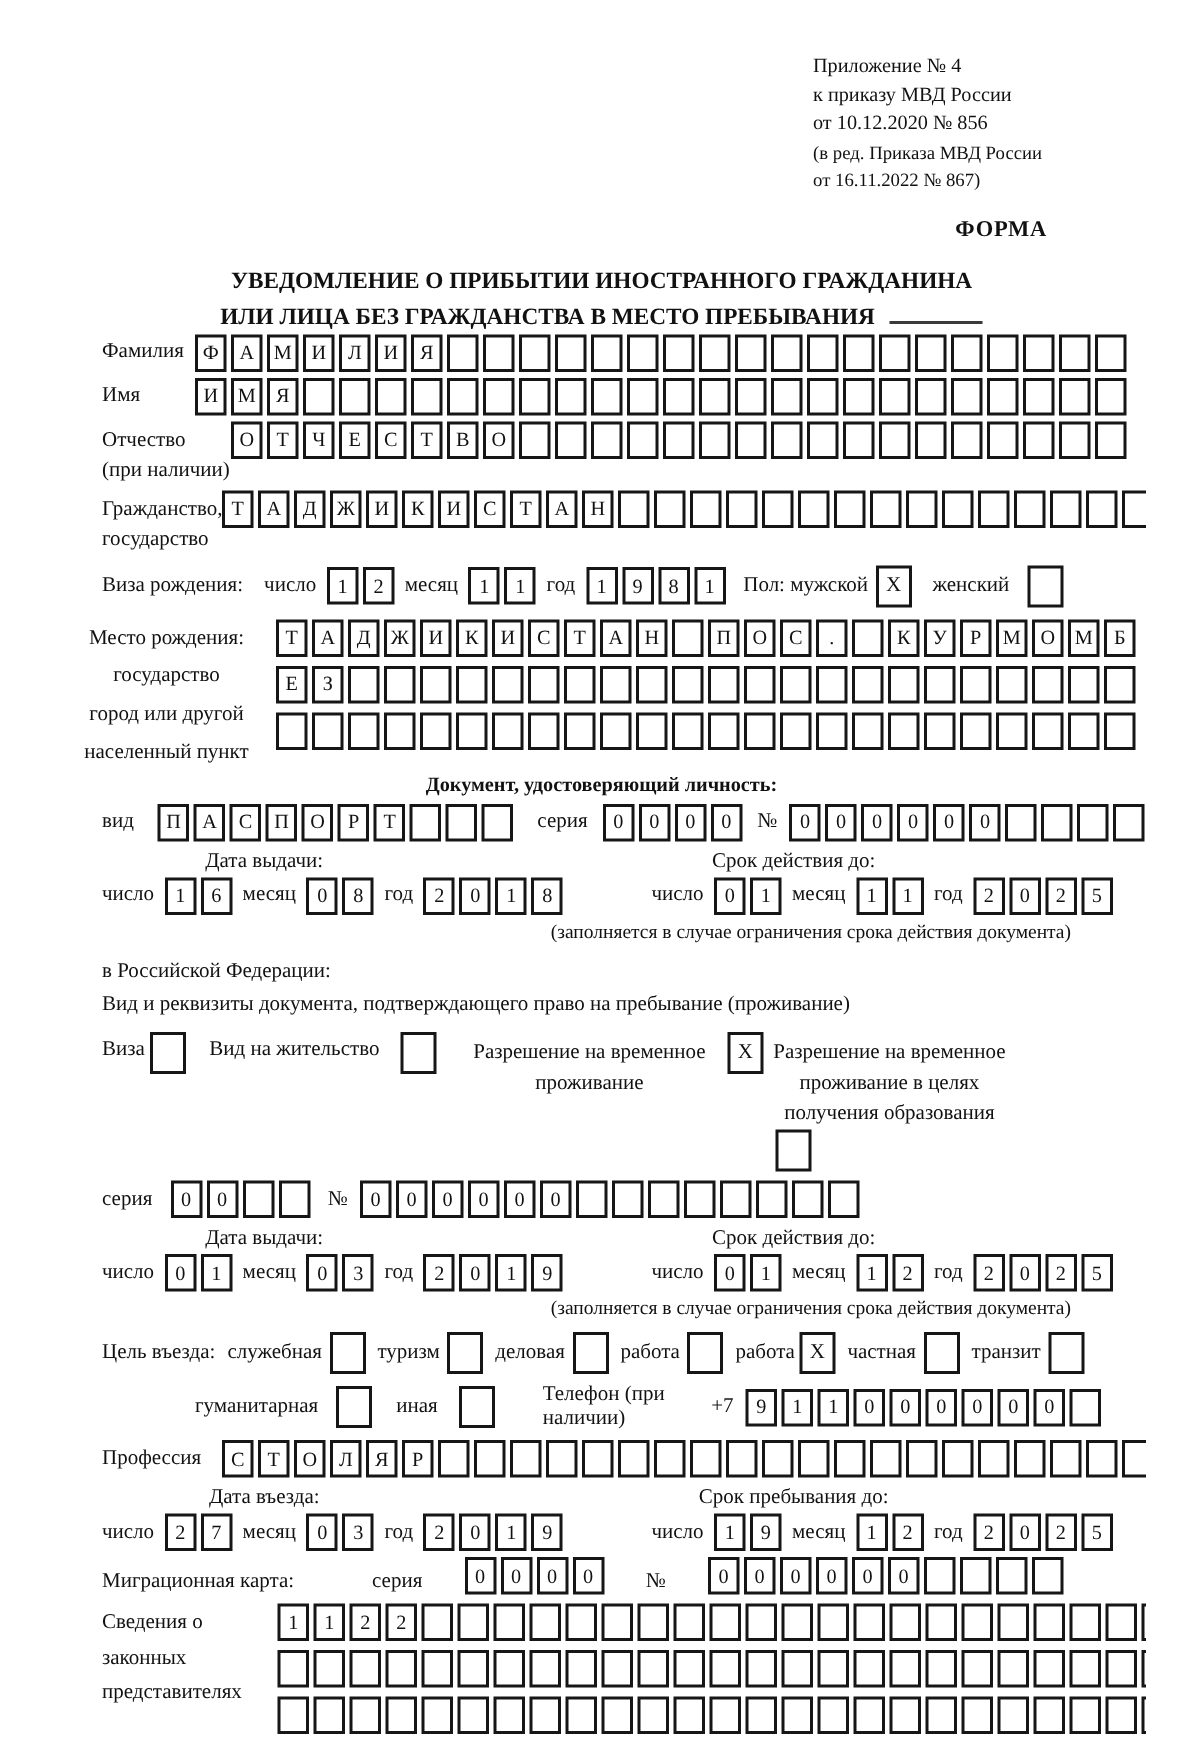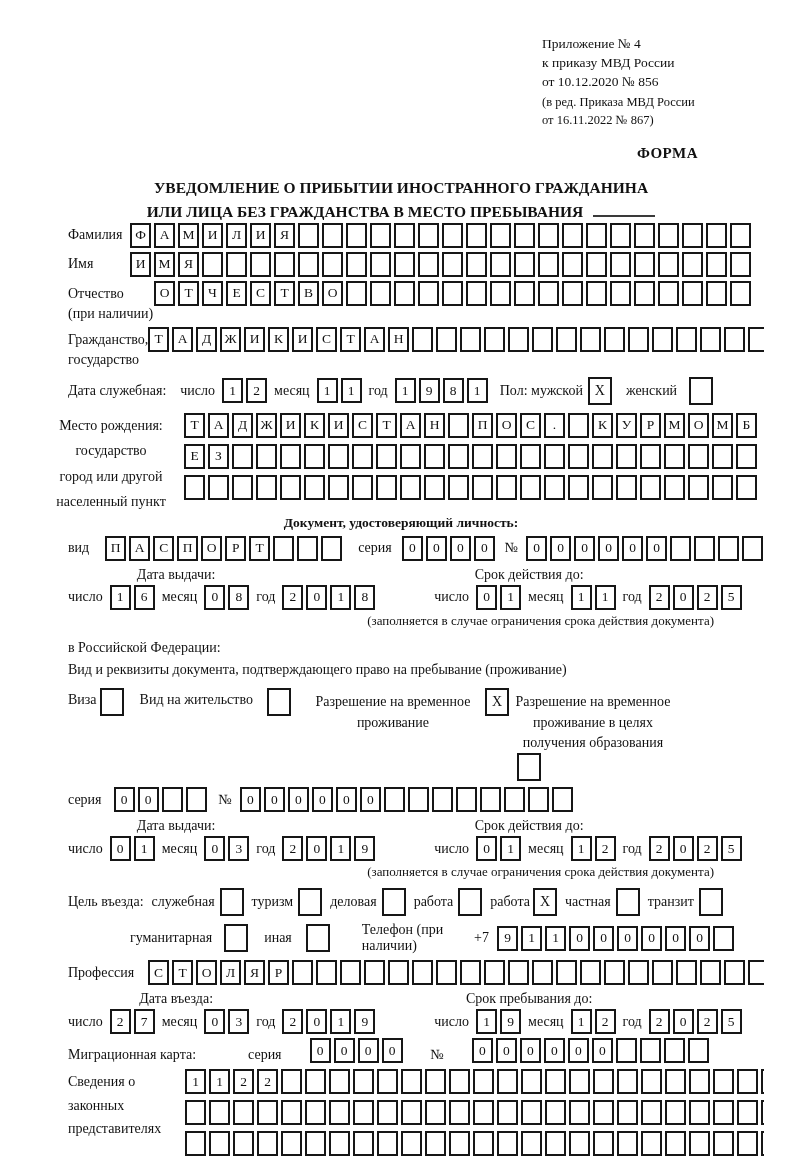--- a/index.html
+++ b/index.html
@@ -204,21 +204,21 @@
         <span class="cell"></span>
         <span class="cell"></span>
         <span class="cell"></span>
         <span class="cell"></span>
         <span class="cell"></span>
         <span class="cell"></span>
       </span>
   </div>
 
   <div class="row" style="align-items:center;margin-top:8px;margin-bottom:8px;">
-    <span style="margin-right:14px;">Дата служебная:</span>
+    <span style="margin-right:14px;">Виза рождения:</span>
     <span class="dg">
       <span>число</span>
       <span class="cells">
           <span class="cell">1</span>
           <span class="cell">2</span>
         </span>
       <span>месяц</span>
       <span class="cells">
           <span class="cell">1</span>
           <span class="cell">1</span>

